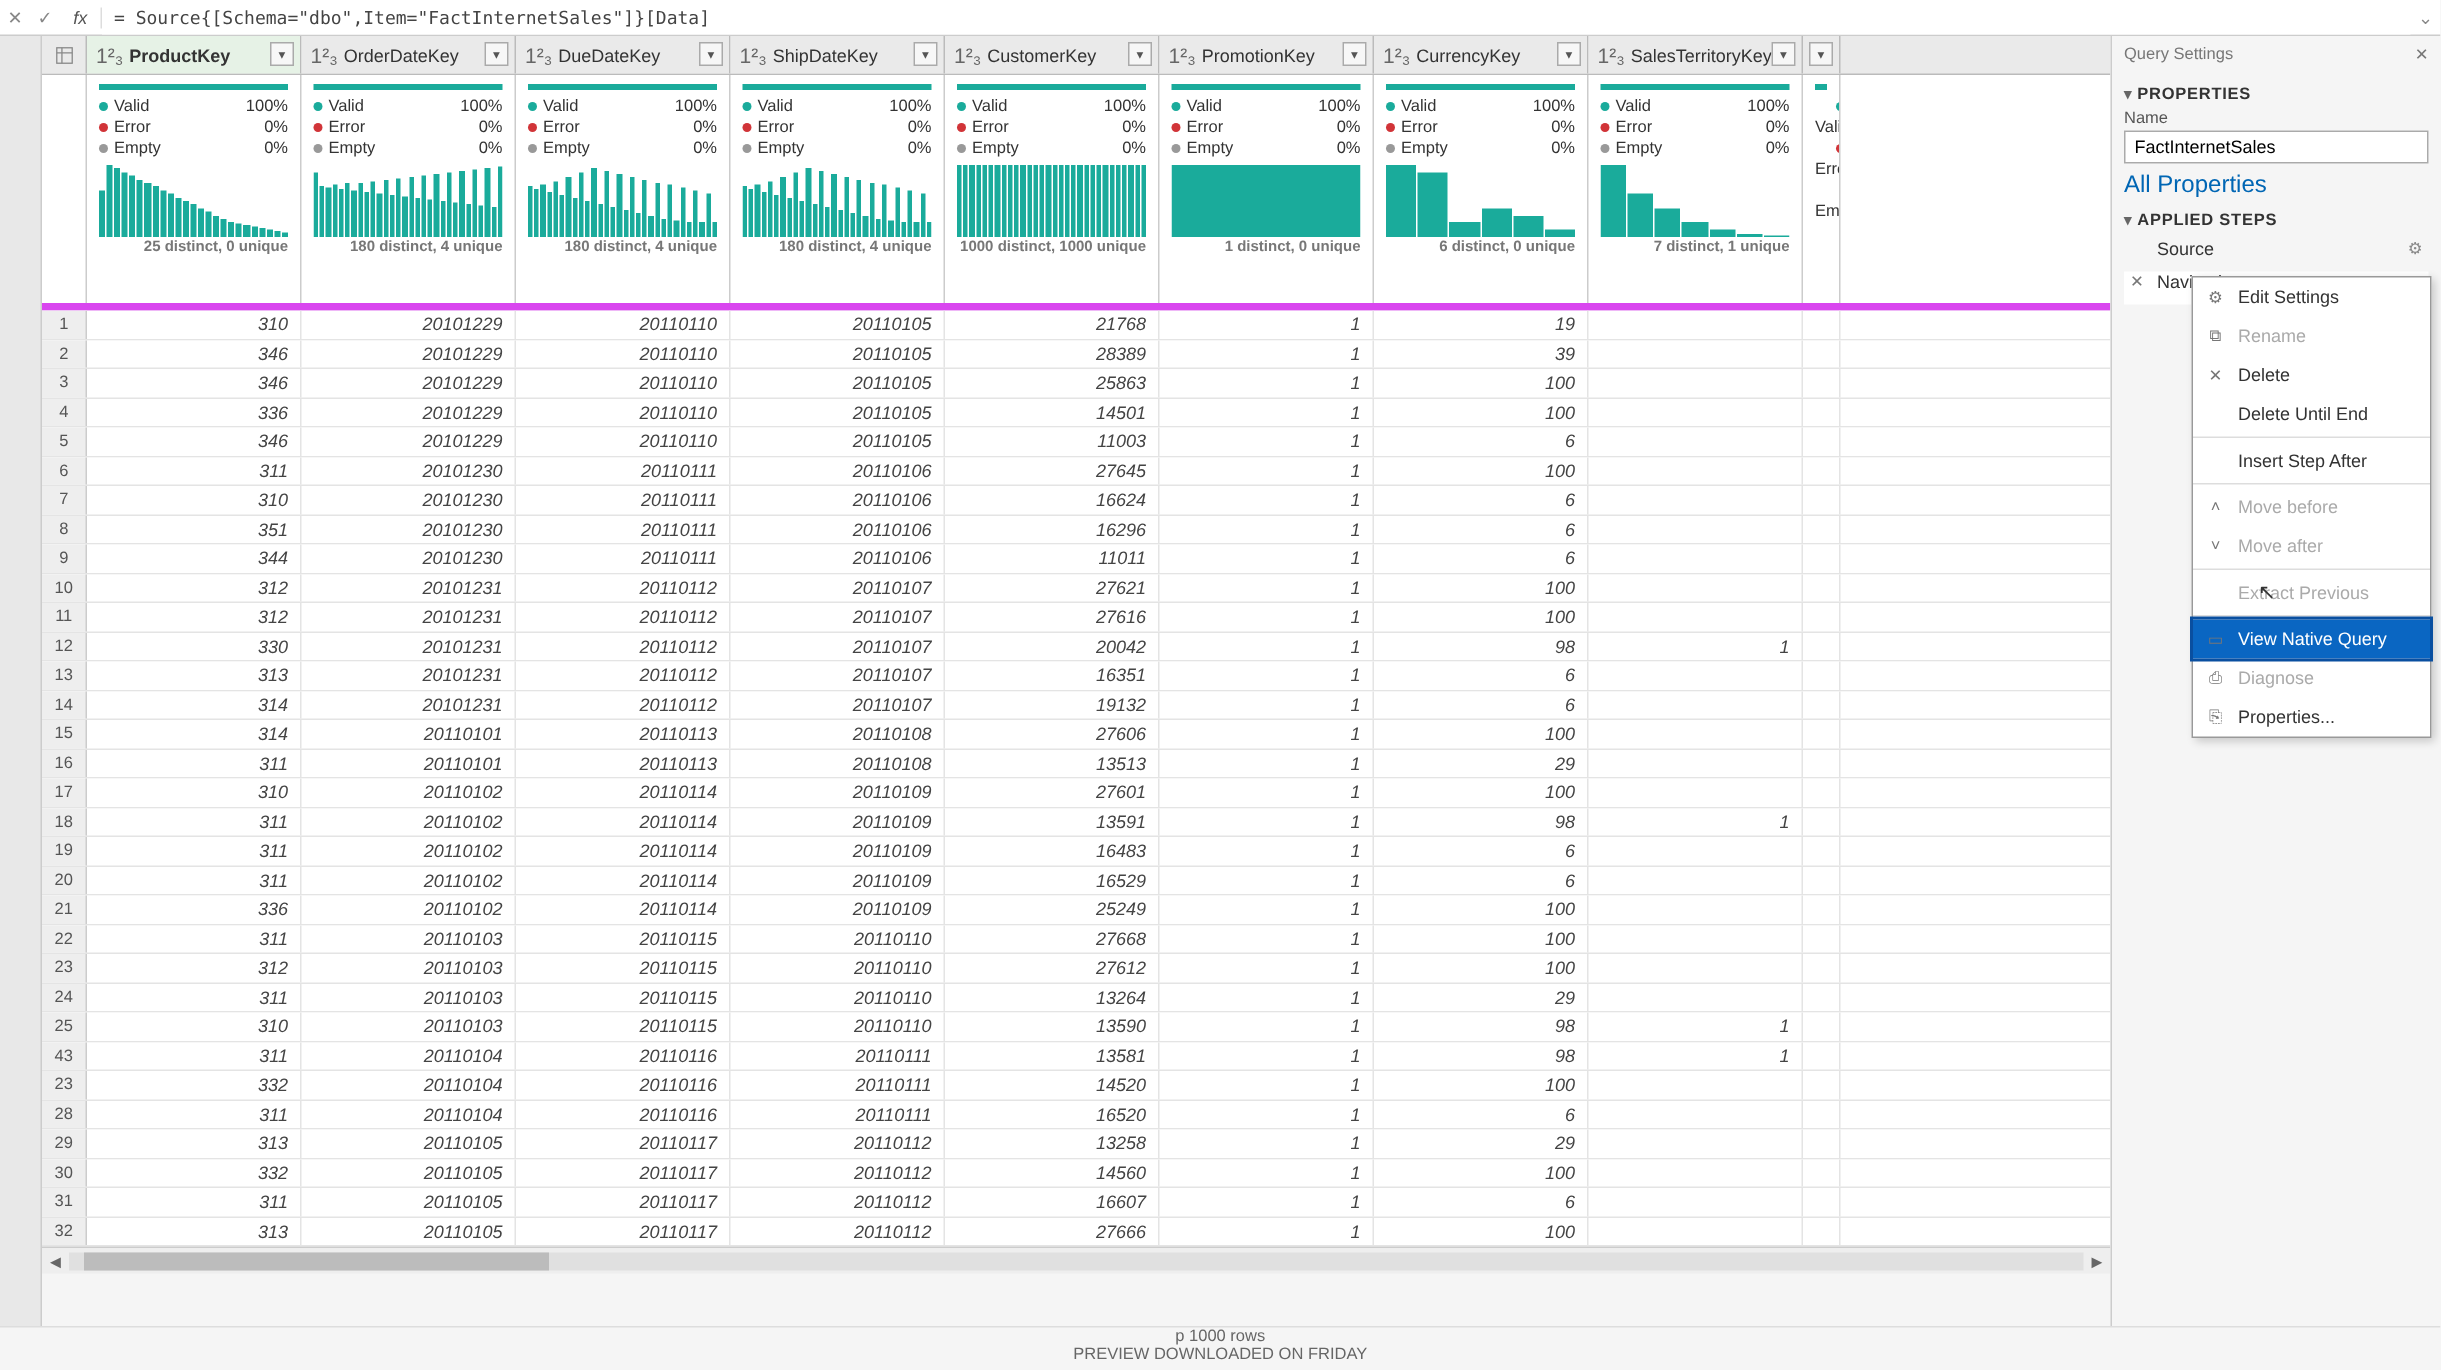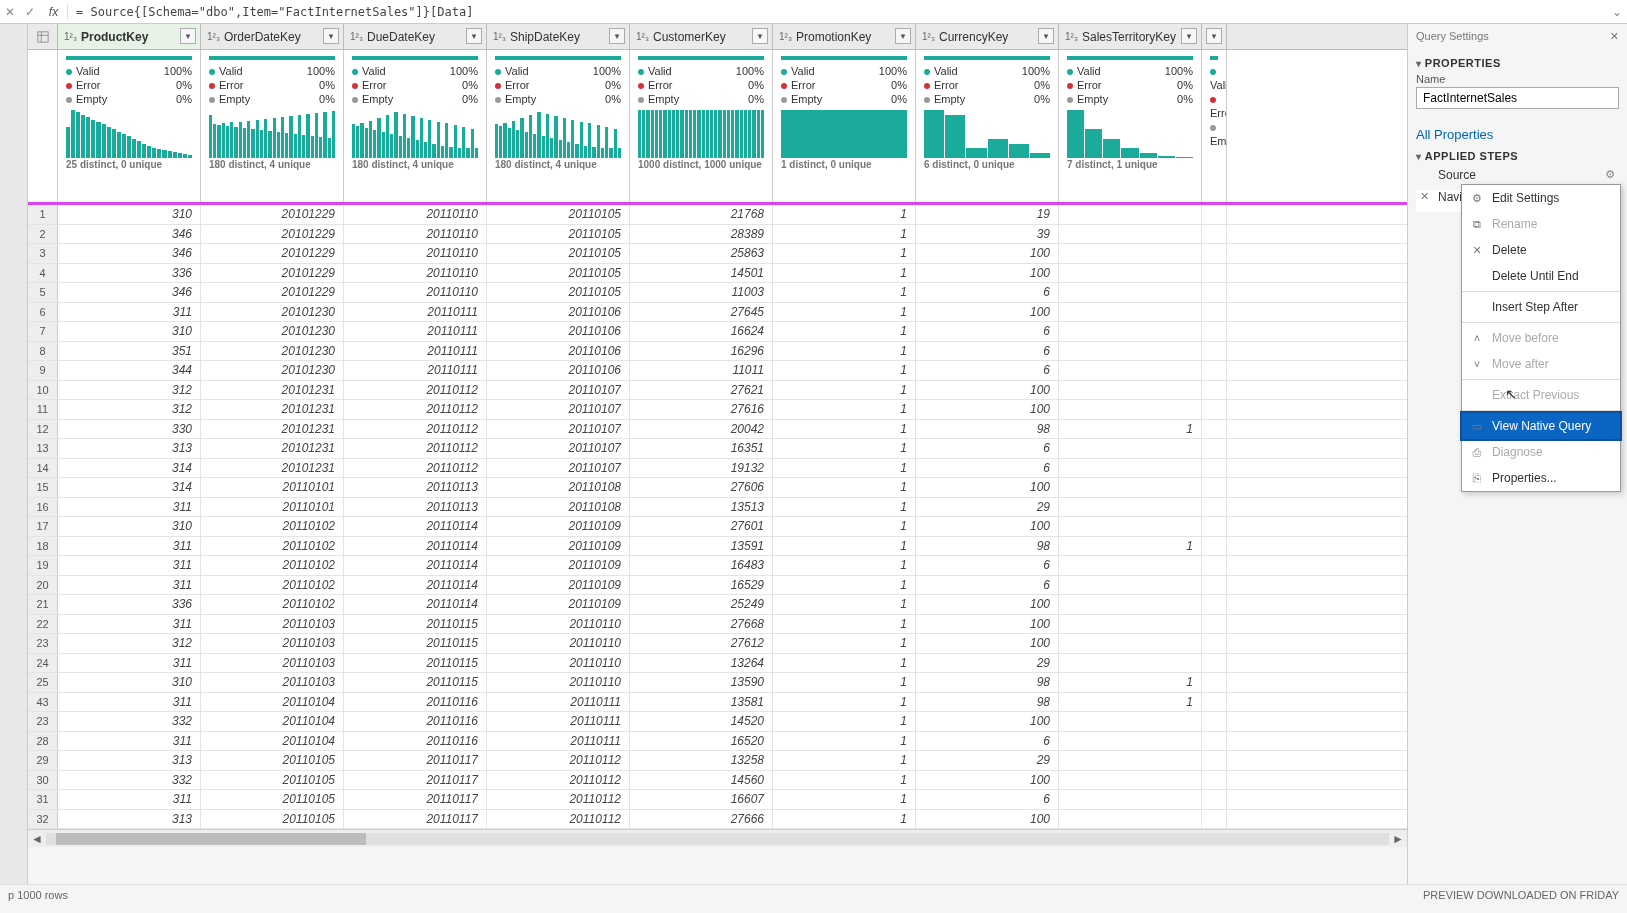--- a/index.html
+++ b/index.html
@@ -17,27 +17,27 @@
 .left-strip { width:28px; background:#e8e8e8; border-right:1px solid #ccc; }
 
 .grid-area { flex:1; display:flex; flex-direction:column; overflow:hidden; }
 
 
 .col-headers { display:flex; height:26px; background:#eaeaea; border-bottom:1px solid #bbb; }
 .col-headers .corner { width:30px; border-right:1px solid #bbb; background:#eaeaea; display:flex; align-items:center; justify-content:center; }
 .col-headers .corner svg { width:12px; height:12px; }
 .col-header { width:143px; border-right:1px solid #bbb; display:flex; align-items:center; padding:0 6px; position:relative; background:#eaeaea; }
 .col-header.active { background:#e6f2e6; }
-.col-header .type-icon { font-size:10px; color:#666; margin-right:4px; }
+.col-header .type-icon { font-size:14px; color:#666; margin-right:4px; }
 .col-header .col-name { flex:1; white-space:nowrap; overflow:hidden; text-overflow:ellipsis; font-size:12px; }
 .col-header .col-name.bold { font-weight:700; }
 .col-header .drop { position:absolute; right:4px; top:4px; width:16px; height:16px; border:1px solid #aaa; background:#f7f7f7; display:flex; align-items:center; justify-content:center; font-size:9px; color:#555; }
 
 
-.profile-row { display:flex; background:#fff; border-bottom:3px solid #d946ef; }
+.profile-row { display:flex; background:#fff; border-bottom:5px solid #d946ef;text-align:right; }
 .profile-row .corner { width:30px; border-right:1px solid #ccc; }
 .profile-cell { width:143px; border-right:1px solid #ccc; padding:6px 8px 2px 8px; font-size:11px; }
 .quality-bar { height:4px; background:#1aab9b; margin-bottom:4px; }
 .quality-line { display:flex; justify-content:space-between; align-items:center; line-height:14px; }
 .dot { width:6px; height:6px; border-radius:50%; display:inline-block; margin-right:4px; vertical-align:middle; }
 .dot.green{background:#1aab9b;} .dot.red{background:#d13438;} .dot.grey{background:#999;}
 .spark { height:48px; display:flex; align-items:flex-end; gap:1px; margin-top:4px; overflow:hidden; }
 .spark .bar { flex:1; background:#1aab9b; }
 .distinct { font-size:10px; color:#777; line-height:14px;font-weight:bold; }
 
@@ -46,30 +46,30 @@
 .data-row { display:flex; height:19.5px; border-bottom:1px solid #e4e4e4; background:#fff; }
 .row-head { width:30px; background:#eee; border-right:1px solid #ccc; text-align:center; font-size:11px; color:#555; display:flex; align-items:center; justify-content:center; }
 .cell { width:143px; border-right:1px solid #e4e4e4; text-align:right; padding:0 8px; font-size:12px; color:#444; display:flex; align-items:center; justify-content:flex-end; font-style:italic; }
 
 
 .hscroll { height:18px; background:#eee; border-top:1px solid #ccc; display:flex; align-items:center; }
 .hscroll .arrow { width:18px; text-align:center; color:#666; }
 .hscroll .track { flex:1; height:12px; background:#e0e0e0; position:relative; }
 .hscroll .thumb { position:absolute; left:10px; width:310px; height:12px; background:#bcbcbc; }
 
-.status { height:20px; display:flex; align-items:center; justify-content:space-between; padding:0 8px; font-size:11px; color:#666; background:#f5f5f5; border-top:1px solid #ddd; }
+.status { height:20px; display:flex; align-items:center; justify-content:space-between; padding:0 8px; font-size:11px; color:#666; background:#f5f5f5; border-top:1px solid #ddd;flex-direction:column; }
 
 
 .right-panel { width:220px; background:#f5f5f5; border-left:1px solid #ccc; padding:4px 8px; position:relative; }
 .panel-header { display:flex; justify-content:space-between; font-size:11px; color:#777; padding:2px 0 6px; }
 .section-title { font-size:11px; font-weight:700; letter-spacing:.5px; color:#333; margin-top:8px; }
 .section-title::before { content:"▾ "; font-size:10px; color:#666; }
 .name-label { font-size:11px; color:#555; margin-top:4px; }
 .name-input { width:100%; height:22px; border:1px solid #aaa; background:#fff; padding:0 6px; font-size:12px; margin-top:2px; }
-.link { color:#0066b4; font-size:13px; margin-top:18px; display:block; cursor:pointer; }
+.link { color:#0066b4; font-size:16px; margin-top:6px; display:block; cursor:pointer; }
 .steps { margin-top:6px; }
 .step { display:flex; height:22px; padding:0 4px; font-size:12px; color:#333; }
 .step.selected { background:#fff; }
 .step .gear { margin-left:auto; color:#888; font-size:11px; }
 .step .x { width:14px; color:#777; font-size:11px; }
 
 
 .context-menu { position:absolute; top:160px; right:6px; width:160px; background:#fff; border:1px solid #999; box-shadow:2px 2px 6px rgba(0,0,0,.2); z-index:100; }
 .context-menu .item { display:flex; align-items:center; height:26px; padding:0 10px 0 30px; font-size:12px; color:#333; position:relative; }
 .context-menu .item .mi { position:absolute; left:8px; width:14px; text-align:center; color:#777; font-size:11px; }

